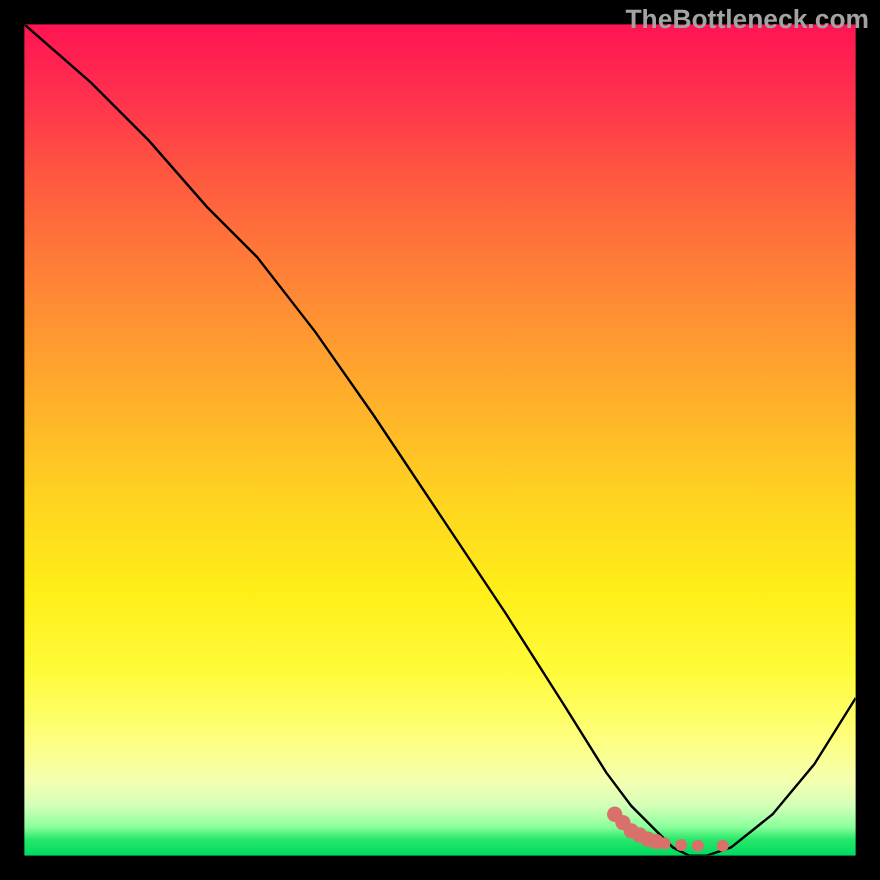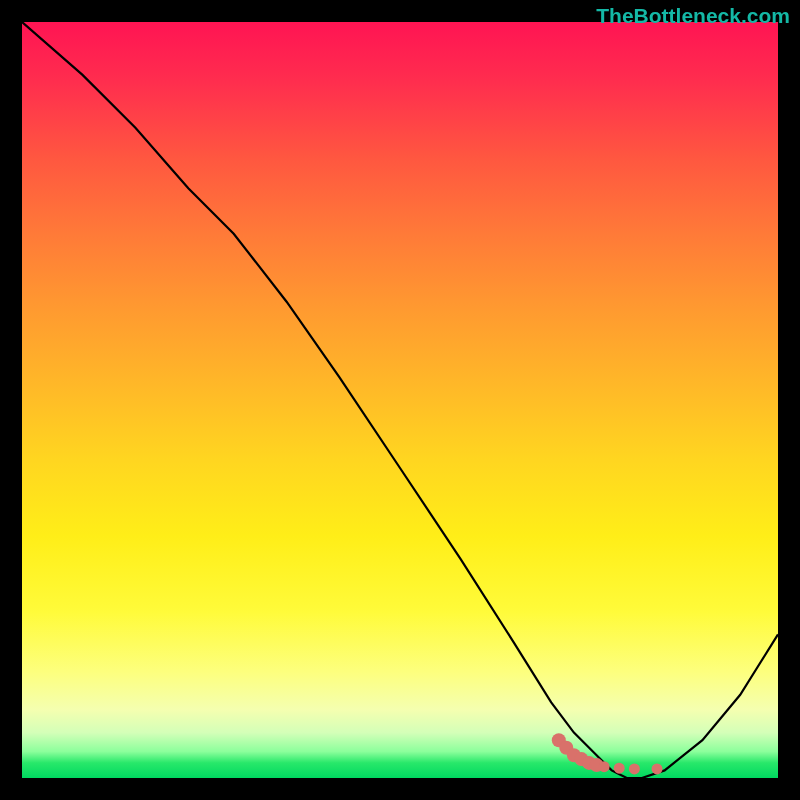--- a/index.html
+++ b/index.html
@@ -8,22 +8,22 @@
     width: 800px;
     height: 800px;
     background: #000;
     position: relative;
     font-family: Arial, sans-serif;
   }
   .watermark {
     position: absolute;
     top: 4px;
     right: 10px;
-    color: #14b8a6;
-    font-size: 21px;
+    color: #a3a3a3;
+    font-size: 24px;
     font-weight: bold;
     z-index: 10;
   }
   .plot-area {
     position: absolute;
     left: 22px;
     top: 22px;
     width: 756px;
     height: 756px;
     overflow: hidden;

